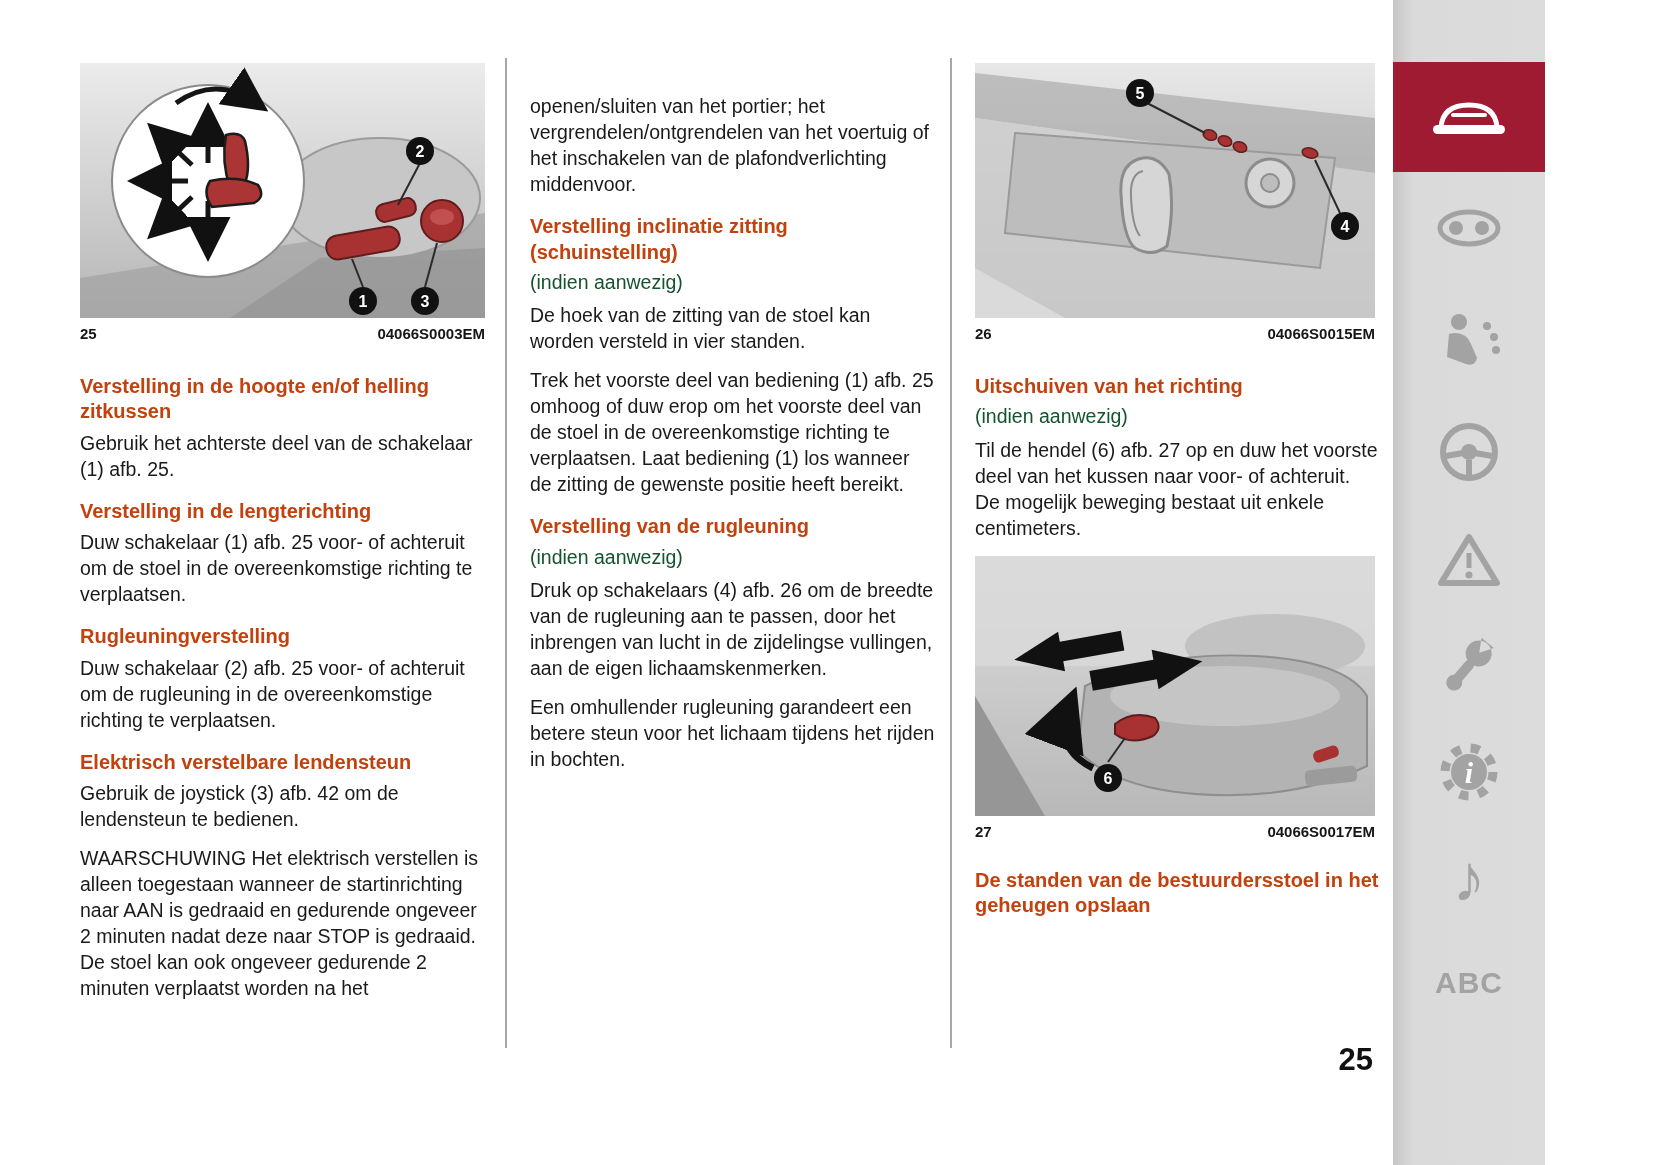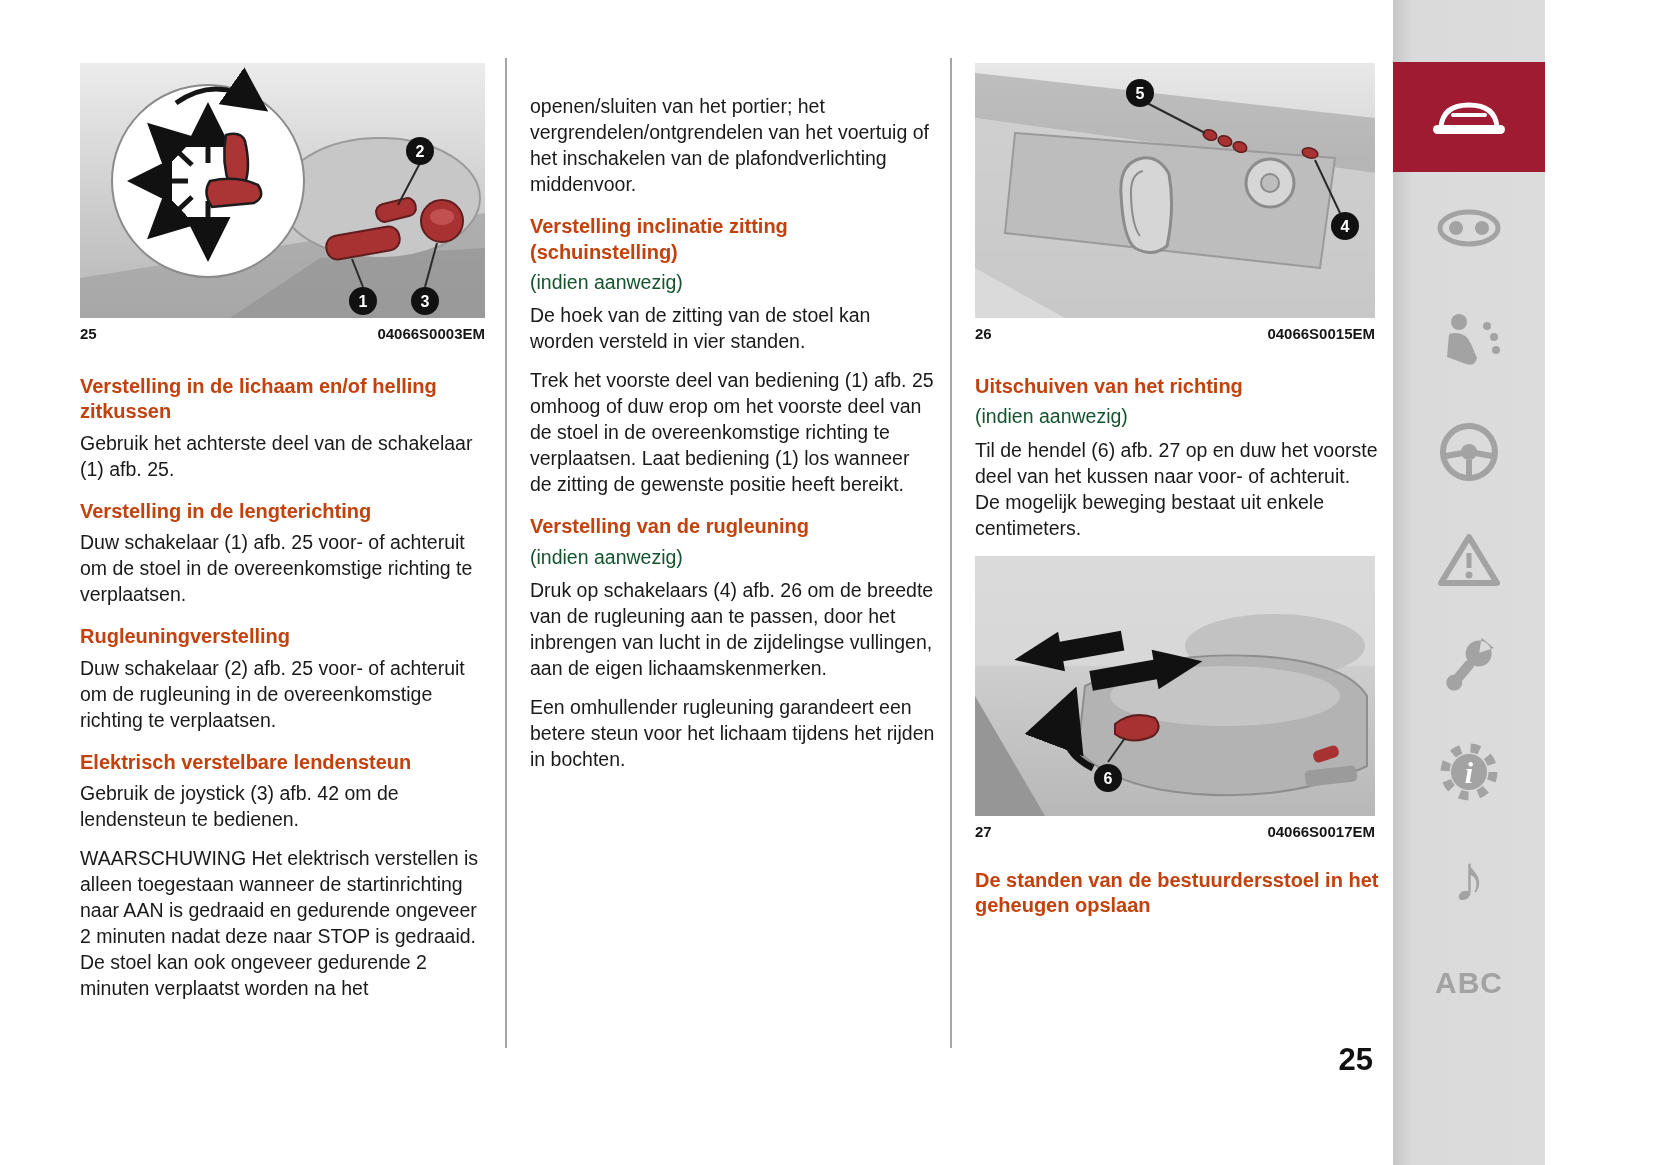--- a/index.html
+++ b/index.html
@@ -88,21 +88,21 @@
         <text class="co" x="345" y="244">3</text>
       </g>
     </svg>
     <figcaption class="cap">
       <span>25</span>
       <span>04066S0003EM</span>
     </figcaption>
   </figure>
 
   <div class="col" style="left:80px; top:374px; width:412px;">
-    <h3 class="h first">Verstelling in de lichaam en/of helling zitkussen</h3>
+    <h3 class="h first">Verstelling in de hoogte en/of helling zitkussen</h3>
     <p class="p">Gebruik het achterste deel van de schakelaar (1) afb. 25.</p>
     <h3 class="h">Verstelling in de lengterichting</h3>
     <p class="p">Duw schakelaar (1) afb. 25 voor- of achteruit om de stoel in de overeenkomstige richting te verplaatsen.</p>
     <h3 class="h">Rugleuningverstelling</h3>
     <p class="p">Duw schakelaar (2) afb. 25 voor- of achteruit om de rugleuning in de overeenkomstige richting te verplaatsen.</p>
     <h3 class="h">Elektrisch verstelbare lendensteun</h3>
     <p class="p">Gebruik de joystick (3) afb. 42 om de lendensteun te bedienen.</p>
     <p class="p">WAARSCHUWING Het elektrisch verstellen is alleen toegestaan wanneer de startinrichting naar AAN is gedraaid en gedurende ongeveer 2 minuten nadat deze naar STOP is gedraaid. De stoel kan ook ongeveer gedurende 2 minuten verplaatst worden na het</p>
   </div>
 

